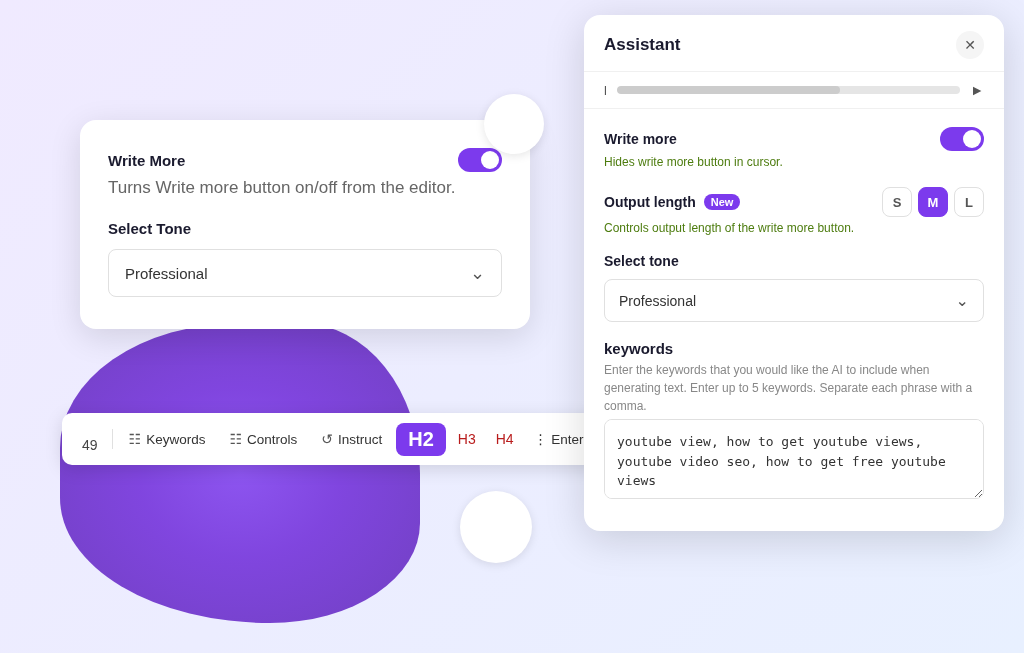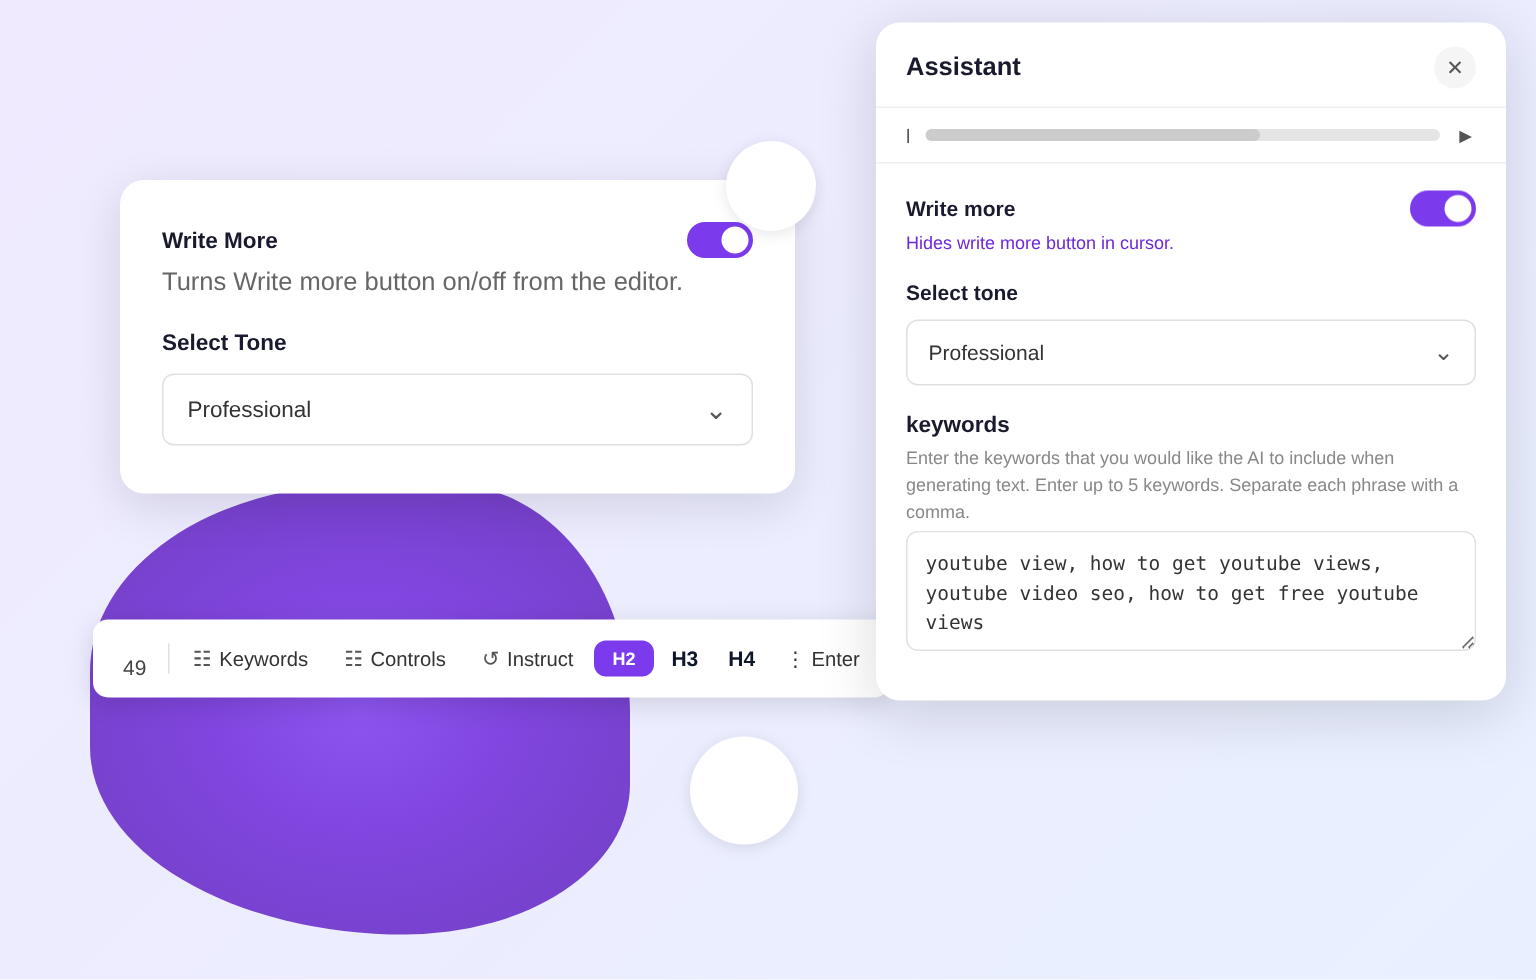--- a/index.html
+++ b/index.html
@@ -145,31 +145,30 @@
     .toolbar-btn-icon {
       font-size: 14px;
       color: #555;
     }
 
     .toolbar-h2 {
       background: #7c3aed;
       color: #fff;
       border-radius: 8px;
       padding: 5px 12px;
-      font-size: 12px;
+      font-size: 20px;
       font-weight: 600;
       cursor: pointer;
     }
 
     .toolbar-h3, .toolbar-h4 {
       font-size: 14px;
-      color: #0f172a;
+      color: #b91c1c;
       padding: 5px 8px;
       cursor: pointer;
-      font-weight: bold;
     }
 
     .toolbar-more {
       display: flex;
       align-items: center;
       gap: 4px;
       font-size: 13.5px;
       color: #333;
       padding: 5px 8px;
       cursor: pointer;
@@ -297,21 +296,21 @@
     }
 
     .setting-name {
       font-size: 14px;
       font-weight: 600;
       color: #1a1a2e;
     }
 
     .setting-desc {
       font-size: 12px;
-      color: #6d28d9;
+      color: #4d7c0f;
     }
 
     .toggle-sm {
       width: 44px;
       height: 24px;
       background: #7c3aed;
       border-radius: 12px;
       position: relative;
       cursor: pointer;
       flex-shrink: 0;
@@ -526,20 +525,32 @@
 
     <div class="setting-row">
       <div class="setting-top">
         <span class="setting-name">Write more</span>
         <div class="toggle-sm"></div>
       </div>
       <div class="setting-desc">Hides write more button in cursor.</div>
     </div>
 
     <div class="output-row">
+      <div class="output-top">
+        <div class="output-title-wrap">
+          <span class="setting-name">Output length</span>
+          <span class="new-badge">New</span>
+        </div>
+        <div class="output-size-btns">
+          <button class="size-btn">S</button>
+          <button class="size-btn active">M</button>
+          <button class="size-btn">L</button>
+        </div>
+      </div>
+      <div class="setting-desc">Controls output length of the write more button.</div>
     </div>
 
     <div>
       <div class="select-tone-panel-label">Select tone</div>
       <div class="tone-dropdown-panel">
         <span style="font-size:14px;color:#333;">Professional</span>
         <span style="font-size:16px;color:#555;">⌄</span>
       </div>
     </div>
 

